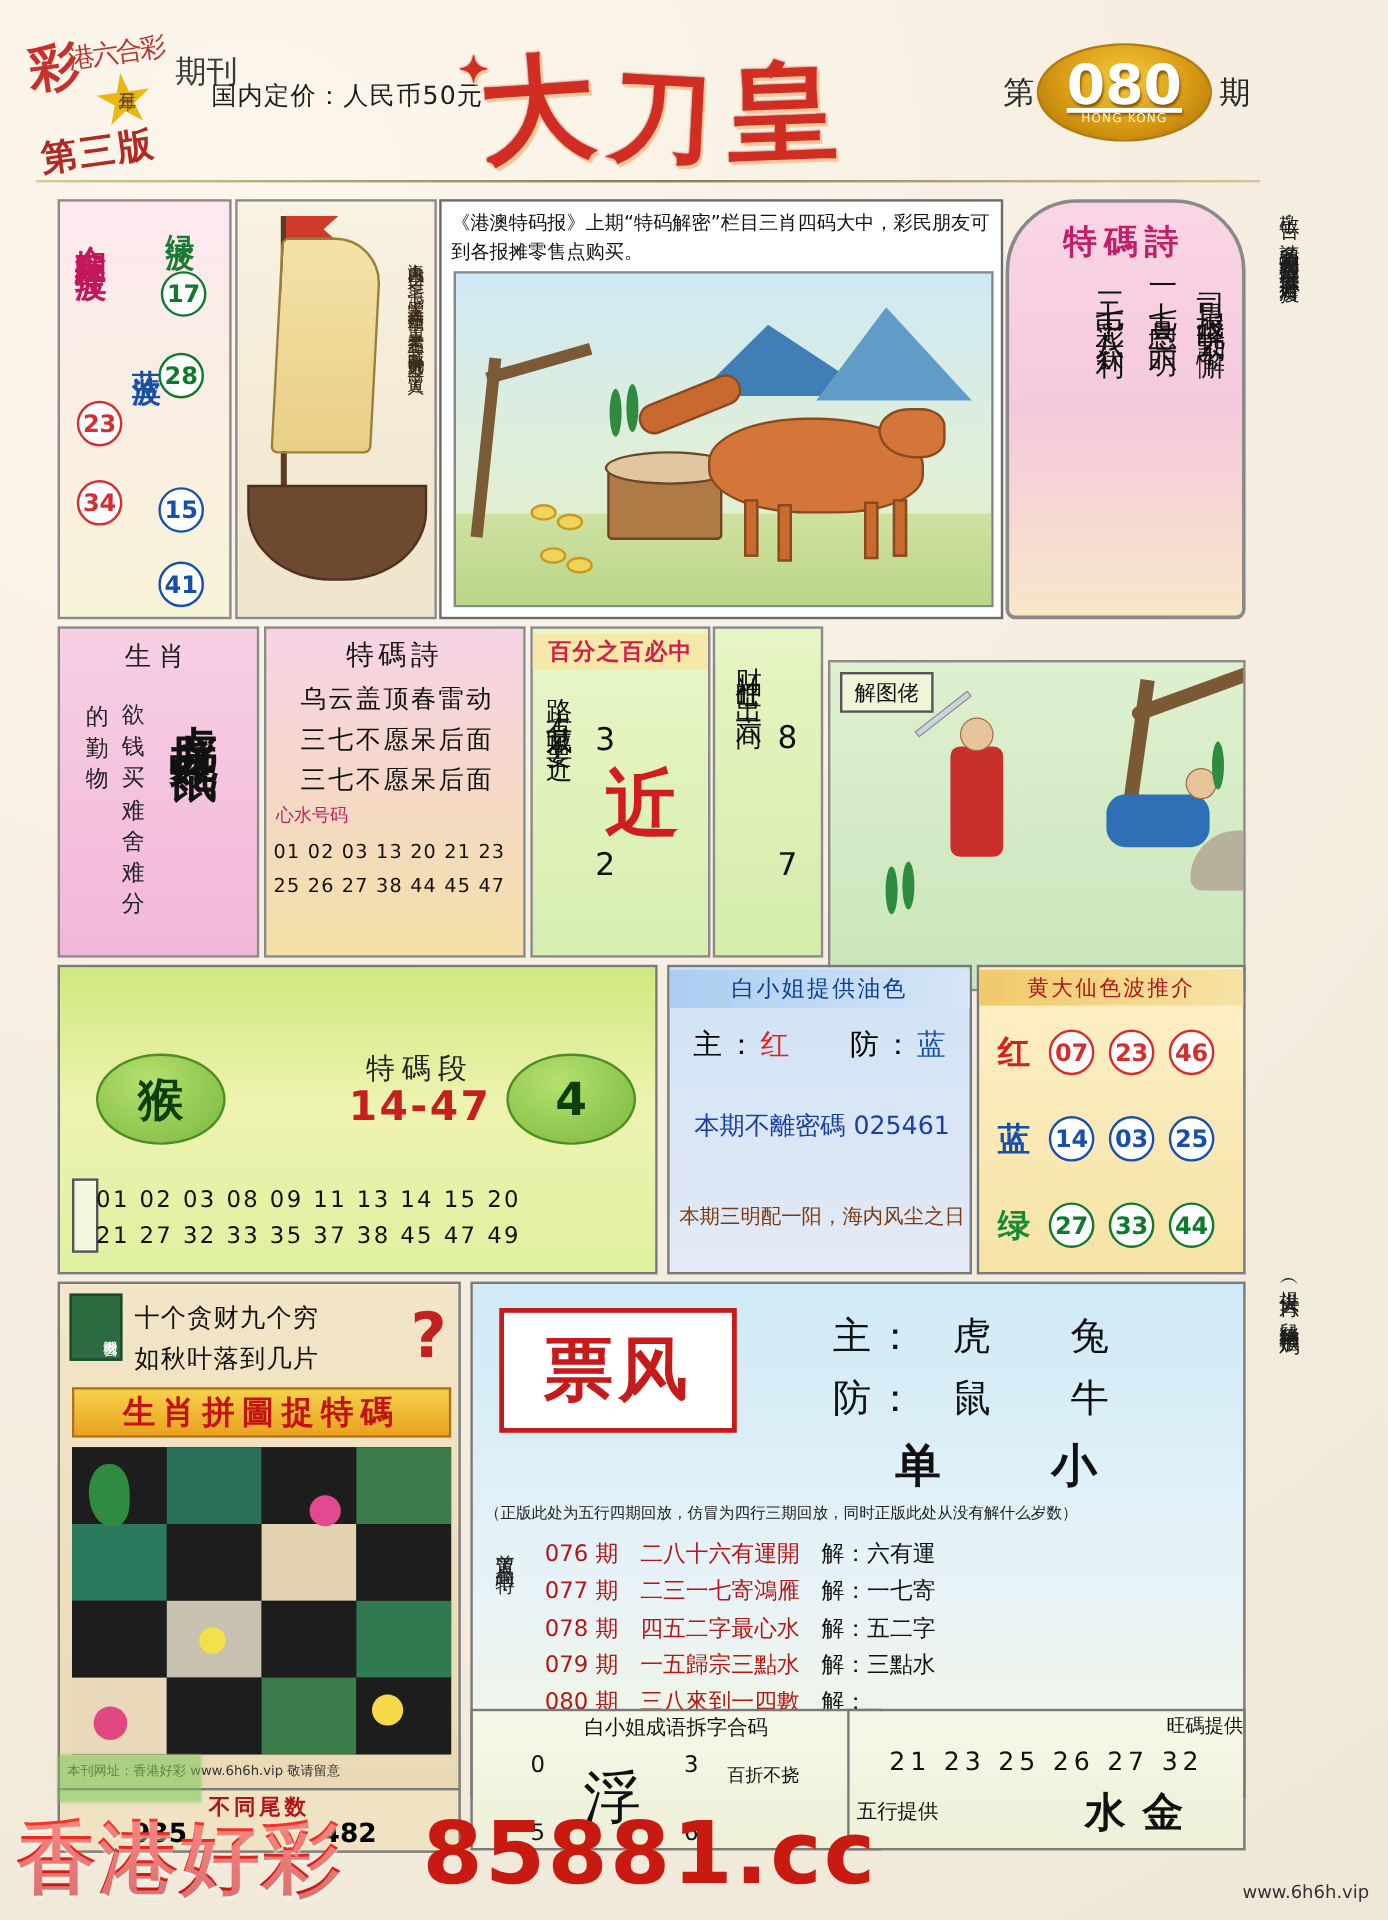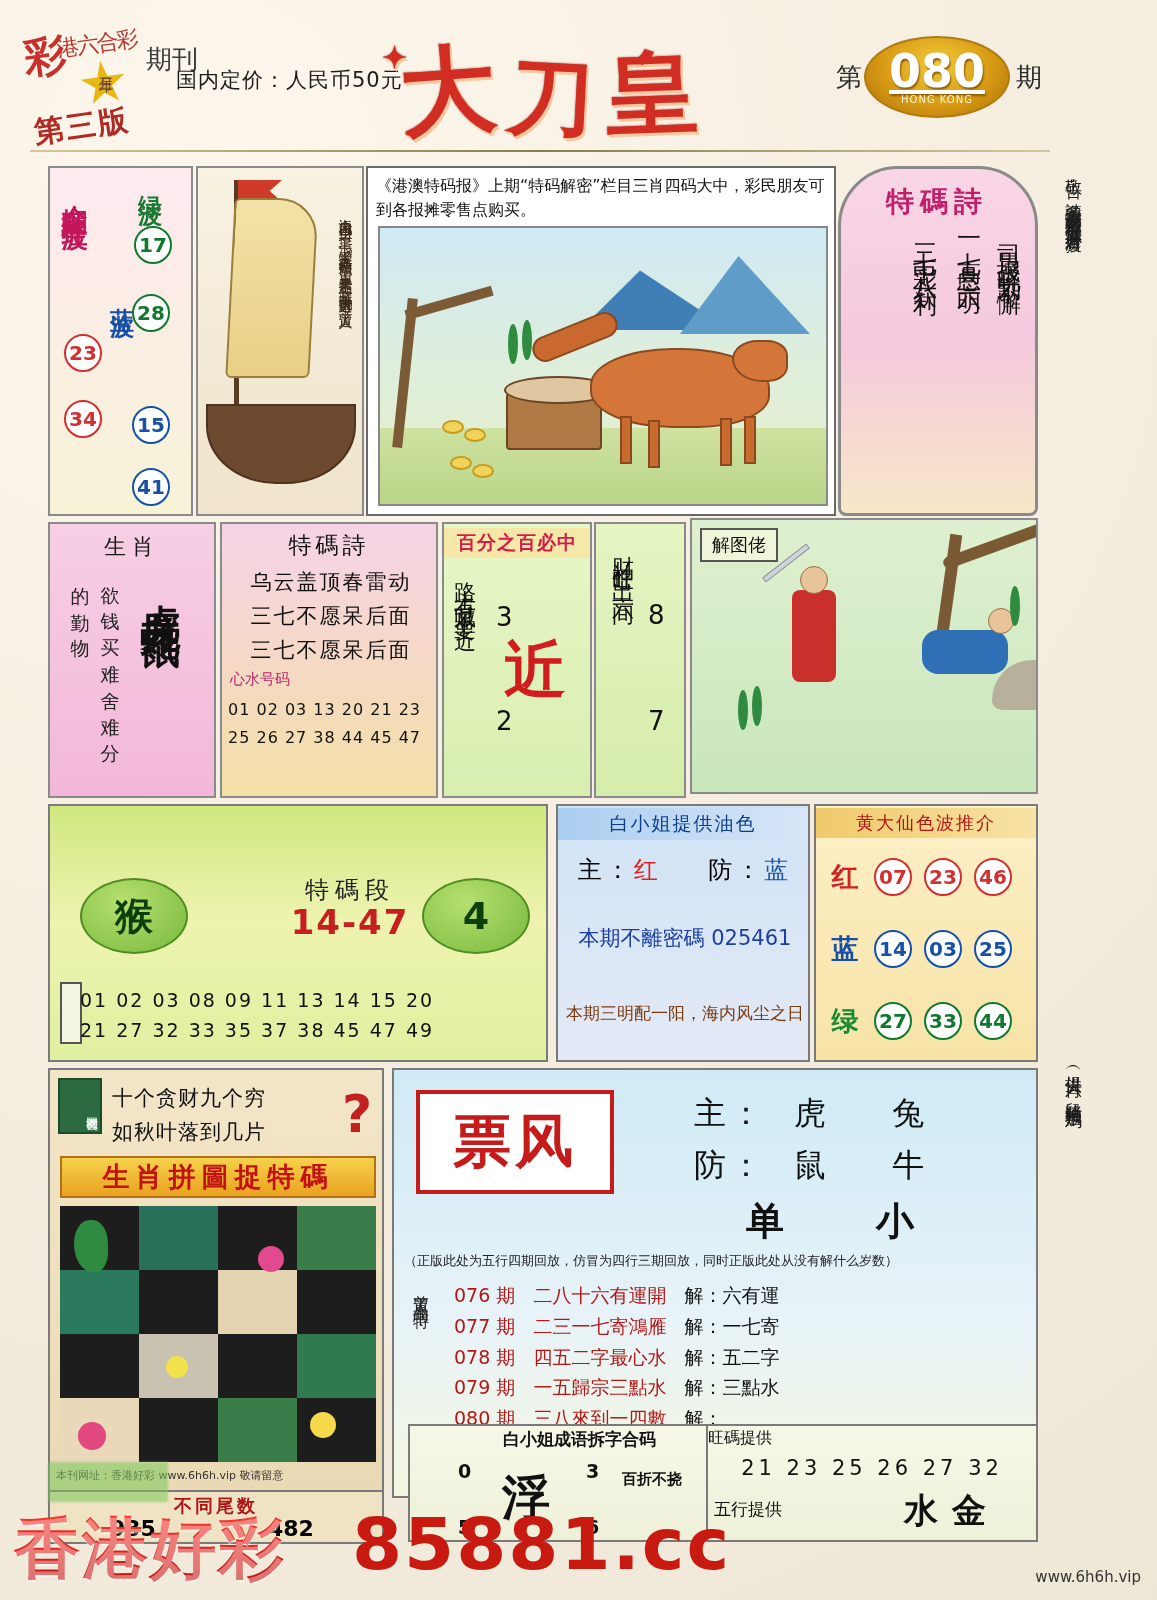--- a/index.html
+++ b/index.html
@@ -249,21 +249,21 @@
     left:594px; top:522px; width:92px; height:276px;
     background:linear-gradient(180deg,#e6f5c4,#d5ecaa);
     border:2px solid #8a8a8a;
   }
   .caishen .v { position:absolute; left:12px; top:14px; writing-mode:vertical-rl;
     font-size:22px; color:#111; letter-spacing:8px; height:246px; }
   .caishen .n8 { position:absolute; left:52px; top:76px; font-size:26px; color:#111; }
   .caishen .n7 { position:absolute; left:52px; top:182px; font-size:26px; color:#111; }
 
   .jietu {
-    left:690px; top:518px; width:348px; height:276px;
+    left:690px; top:550px; width:348px; height:276px;
     background:linear-gradient(180deg,#dff0d0,#c9e6bb);
     border:2px solid #8a8a8a; overflow:hidden;text-decoration:underline;
   }
   .jietu .tag {
     position:absolute; left:8px; top:8px; padding:3px 10px; background:#eef5d8;
     border:2px solid #555; font-size:18px; color:#111;
   }
   .warrior { position:absolute; left:100px; top:70px; width:44px; height:92px;
     background:#c9302c; border-radius:8px; }
   .warrior .head { position:absolute; left:8px; top:-24px; width:28px; height:28px;
@@ -398,36 +398,36 @@
   .piao .xiao { position:absolute; left:482px; top:126px; font-size:38px; font-weight:bold; color:#111; }
   .piao .note { position:absolute; left:10px; top:182px; width:626px; font-size:13px; color:#222; }
   .piao .vtext { position:absolute; left:16px; top:212px; writing-mode:vertical-rl;
     font-size:16px; color:#222; height:180px; letter-spacing:3px; }
   .piao .hist { position:absolute; left:60px; top:210px; width:560px; font-size:19px; color:#b31717;
     line-height:1.62; }
   .piao .hist .solve { color:#111; }
 
   
   .bchengyu {
-    left:408px; top:1424px; width:343px; height:118px;
-    background:linear-gradient(180deg,#f7f7e8,#eef0d8); border:2px solid #7a7a7a;font-weight:bold;
+    left:392px; top:1424px; width:343px; height:118px;
+    background:linear-gradient(180deg,#f7f7e8,#eef0d8); border:2px solid #7a7a7a;
   }
   .bchengyu .h { position:absolute; left:0; top:2px; width:100%; text-align:center;
     font-size:17px; color:#111; }
   .bchengyu .n { position:absolute; font-size:19px; color:#111; }
   .bchengyu .big { position:absolute; left:92px; top:40px; font-size:48px; color:#111;
     font-family:"DejaVu Serif", serif; }
   .bchengyu .side { position:absolute; left:212px; top:44px; font-size:15px; color:#111;
     line-height:1.2; text-align:center; }
 
   .bwang {
     left:706px; top:1424px; width:332px; height:118px;
     background:linear-gradient(180deg,#f7f7e8,#eef0d8); border:2px solid #7a7a7a;
   }
-  .bwang .h { position:absolute; left:0; top:2px; width:100%; text-align:left;
+  .bwang .h { position:absolute; left:0; top:2px; width:100%; text-align:right;
     font-size:16px; color:#111; }
   .bwang .nums { position:absolute; left:0; top:30px; width:100%; text-align:center;
     font-size:21px; color:#111; letter-spacing:4px; }
   .bwang .h2 { position:absolute; left:6px; top:72px; font-size:17px; color:#111; }
   .bwang .wuxing { position:absolute; left:196px; top:62px; font-size:34px; color:#111;
     font-weight:bold; letter-spacing:14px; }
 
   .bleft {
     left:48px; top:1490px; width:336px; height:54px;
     background:#efe3c4; border:2px solid #7a7a7a;

